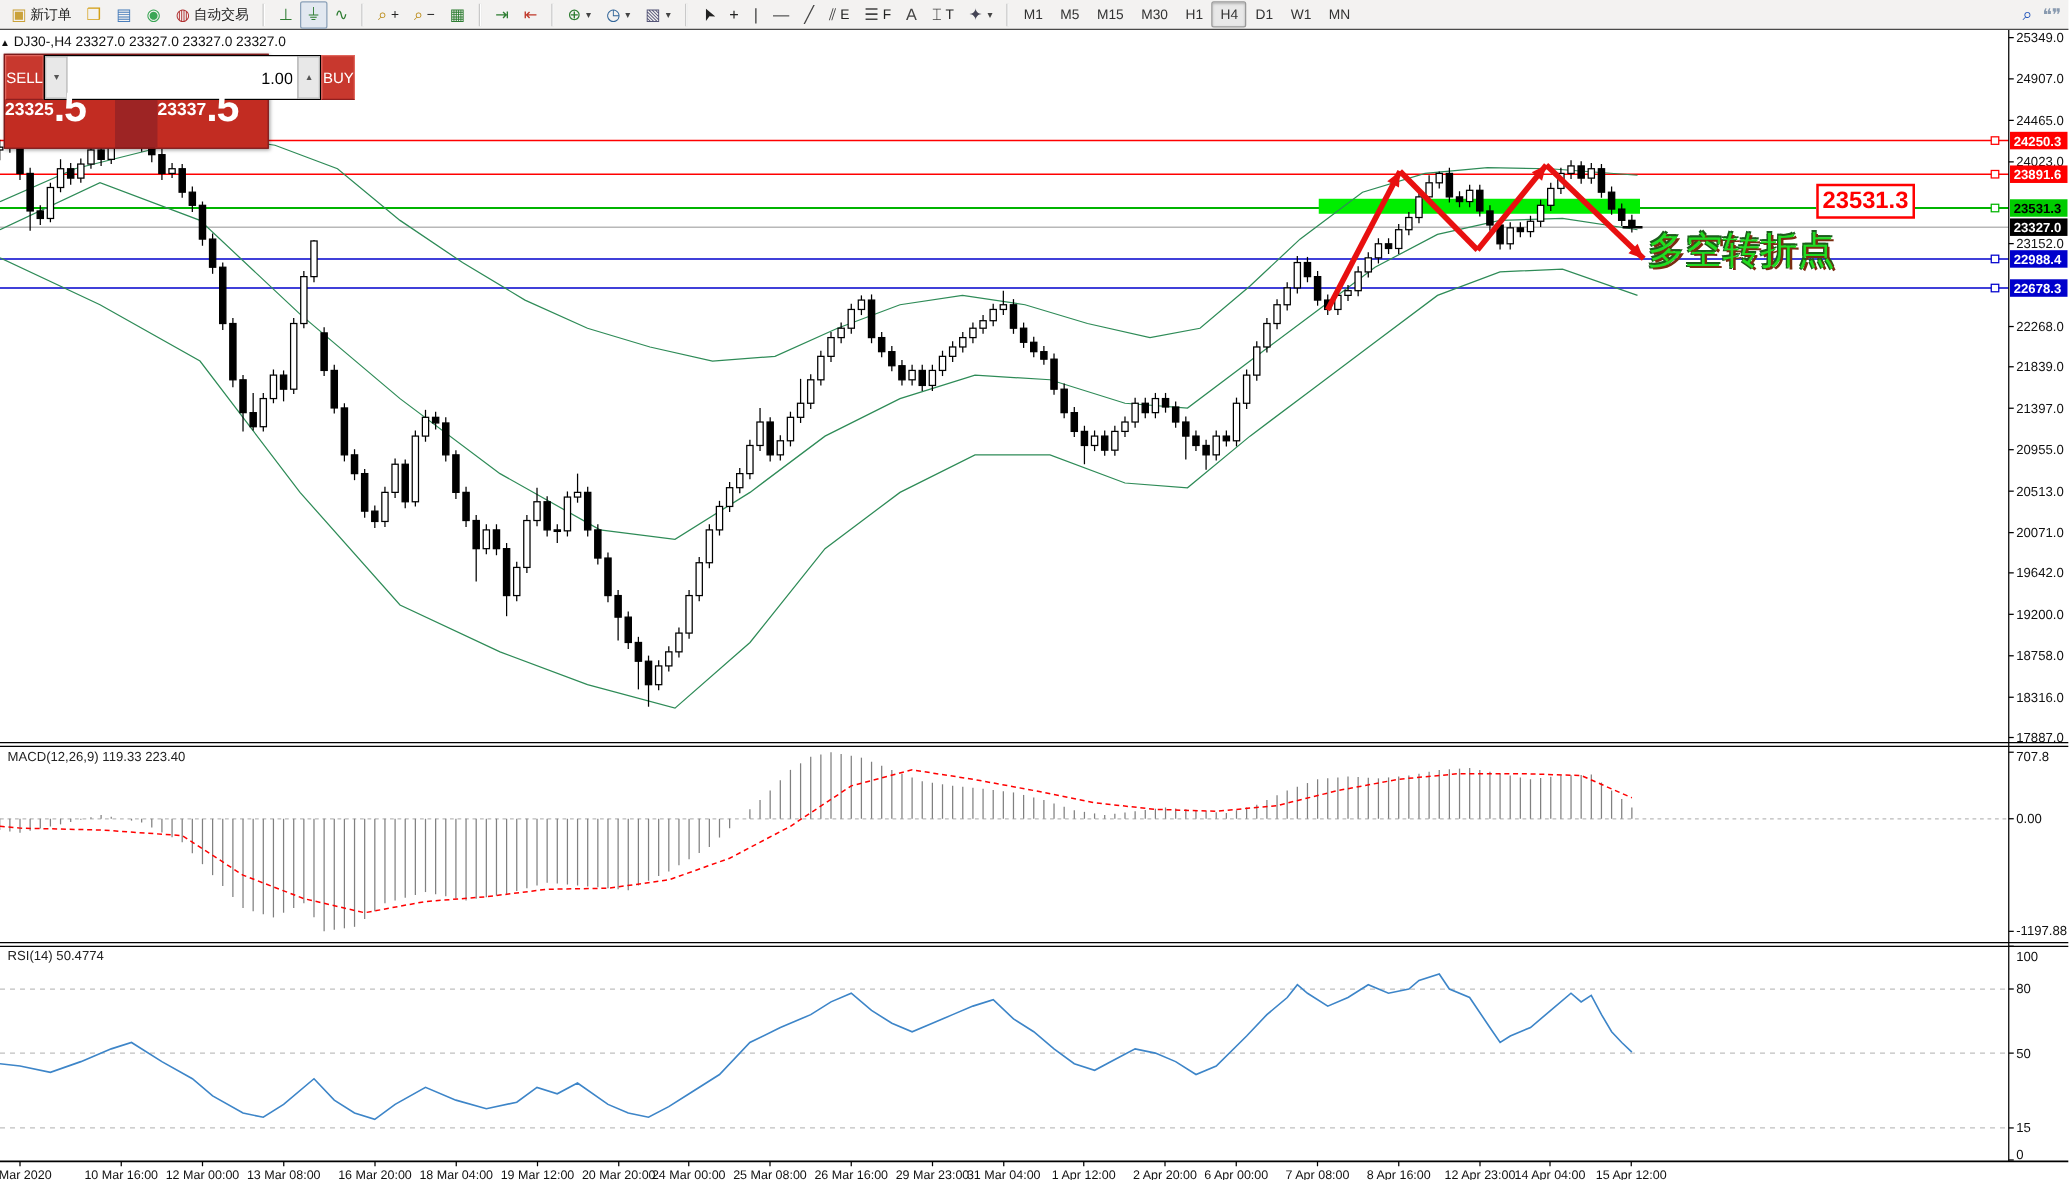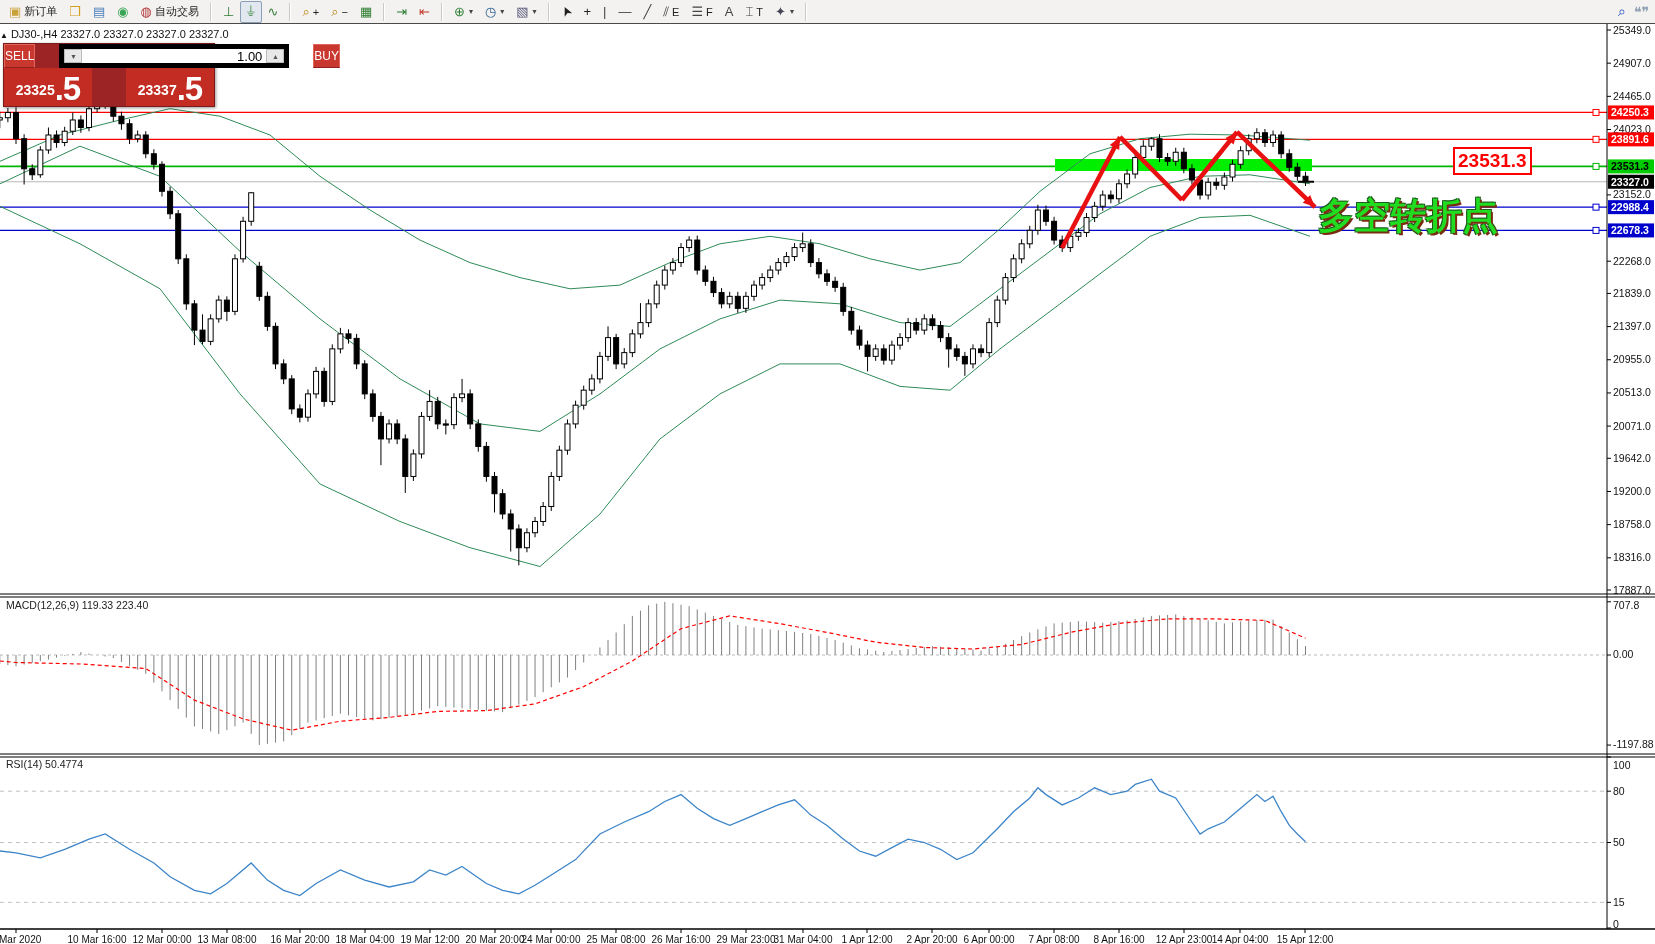--- a/index.html
+++ b/index.html
@@ -17,39 +17,39 @@
   .tf-btn{padding:1px 6px;height:17px;display:flex;align-items:center;font-size:11px;color:#333;
     border:1px solid transparent;border-radius:2px;}
   .tf-btn.active{background:#e8e8e8;border:1px solid #999;box-shadow:inset 0 1px 2px rgba(0,0,0,.25);}
   #toolbar-right{margin-left:auto;display:flex;align-items:center;padding-right:6px;gap:8px;}
   
   #symbol-line{position:absolute;left:0;top:28px;font-size:11px;color:#111;z-index:5;}
   #symbol-line .tri{font-size:8px;margin-right:3px;}
   
   #trade-panel{position:absolute;left:3px;top:43px;width:210px;z-index:6;background:#9d2424;
     border:1px solid #7c1a1a;box-shadow:1px 1px 3px rgba(0,0,0,.4);}
-  #tp-row1{display:flex;height:24px;gap:24px;}
+  #tp-row1{display:flex;height:36px;}
   .tp-btn{width:52px;background:#c8382e;color:#fff;font-size:12px;display:flex;align-items:center;
     justify-content:center;border:1px solid #e0655c;border-bottom-color:#8f1f1f;cursor:pointer;}
-  #tp-vol{flex:1;display:flex;background:#404040;border:5px solid #000000;}
+  #tp-vol{flex:1;display:flex;background:#404040;border:1px solid #000000;}
   .tp-spin{width:16px;background:#e8e8e8;border:1px solid #bbb;font-size:7px;color:#555;
     display:flex;align-items:center;justify-content:center;cursor:pointer;}
   #tp-vol-input{flex:1;border:none;background:#fff;text-align:right;font-size:13px;padding:0 4px;
     font-family:"Liberation Sans",sans-serif;min-width:0;}
   #tp-row2{display:flex;height:38px;}
-  .tp-price{flex:1;background:#c22c22;color:#fff;display:flex;align-items:flex-end;justify-content:center;
-    padding-bottom:1px;cursor:pointer;}
+  .tp-price{flex:1;background:#c22c22;color:#fff;display:flex;align-items:flex-end;justify-content:flex-start;
+    padding-bottom:16px;cursor:pointer;}
   .tp-price + .tp-price{border-left:2px solid #9d2424;margin-left:32px;}
   .tp-price .small{font-size:14px;font-weight:bold;line-height:30px;}
   .tp-price .big{font-size:33px;font-weight:bold;line-height:33px;letter-spacing:-1px;}
   
   #price-callout{position:absolute;left:1453px;top:147px;z-index:4;border:2px solid #ff0000;background:#fff;
     color:#ff0000;font-size:19px;font-weight:bold;padding:0 3px;line-height:24px;}
-  #cn-note{position:absolute;left:1318px;top:180px;z-index:4;font-size:36px;font-weight:bold;color:#21dd21;
-    text-shadow:2px 2px 0 #7a2c10,-1px -1px 0 #1c5c1c,1px -1px 0 #1c5c1c,-1px 1px 0 #1c5c1c;white-space:nowrap;margin-top:12px;}
+  #cn-note{position:absolute;left:1318px;top:180px;z-index:4;font-size:30px;font-weight:normal;color:#21dd21;
+    text-shadow:2px 2px 0 #7a2c10,-1px -1px 0 #1c5c1c,1px -1px 0 #1c5c1c,-1px 1px 0 #1c5c1c;white-space:nowrap;}
   svg text{font-family:"Liberation Sans",sans-serif;}
 </style>
 </head>
 <body>
 
 <div id="app">
 
   <div id="toolbar">
       <div class="tb-group">
         <div class="tb-btn">
@@ -151,20 +151,31 @@
         <div class="tb-btn">
           <span class="tb-glyph" style="color: rgb(68, 68, 68);">⌶</span>
           <span>T</span>
         </div>
         <div class="tb-btn">
           <span class="tb-glyph" style="color: rgb(68, 68, 85);">✦</span>
           <span class="tb-dd">▾</span>
         </div>
       </div>
       <div class="tb-sep"></div>
+      <div class="tb-group">
+        <div class="tf-btn">M1</div>
+        <div class="tf-btn">M5</div>
+        <div class="tf-btn">M15</div>
+        <div class="tf-btn">M30</div>
+        <div class="tf-btn">H1</div>
+        <div class="tf-btn active">H4</div>
+        <div class="tf-btn">D1</div>
+        <div class="tf-btn">W1</div>
+        <div class="tf-btn">MN</div>
+      </div>
       <div id="toolbar-right">
         <span style="color: rgb(34, 85, 187); font-size: 14px;">⌕</span>
         <span style="color: rgb(138, 155, 176); font-size: 14px;">❝❞</span>
       </div>
     </div>
 
   <div id="symbol-line">
     <span class="tri">▲</span><span>DJ30-,H4  23327.0 23327.0 23327.0 23327.0</span>
   </div>
 

